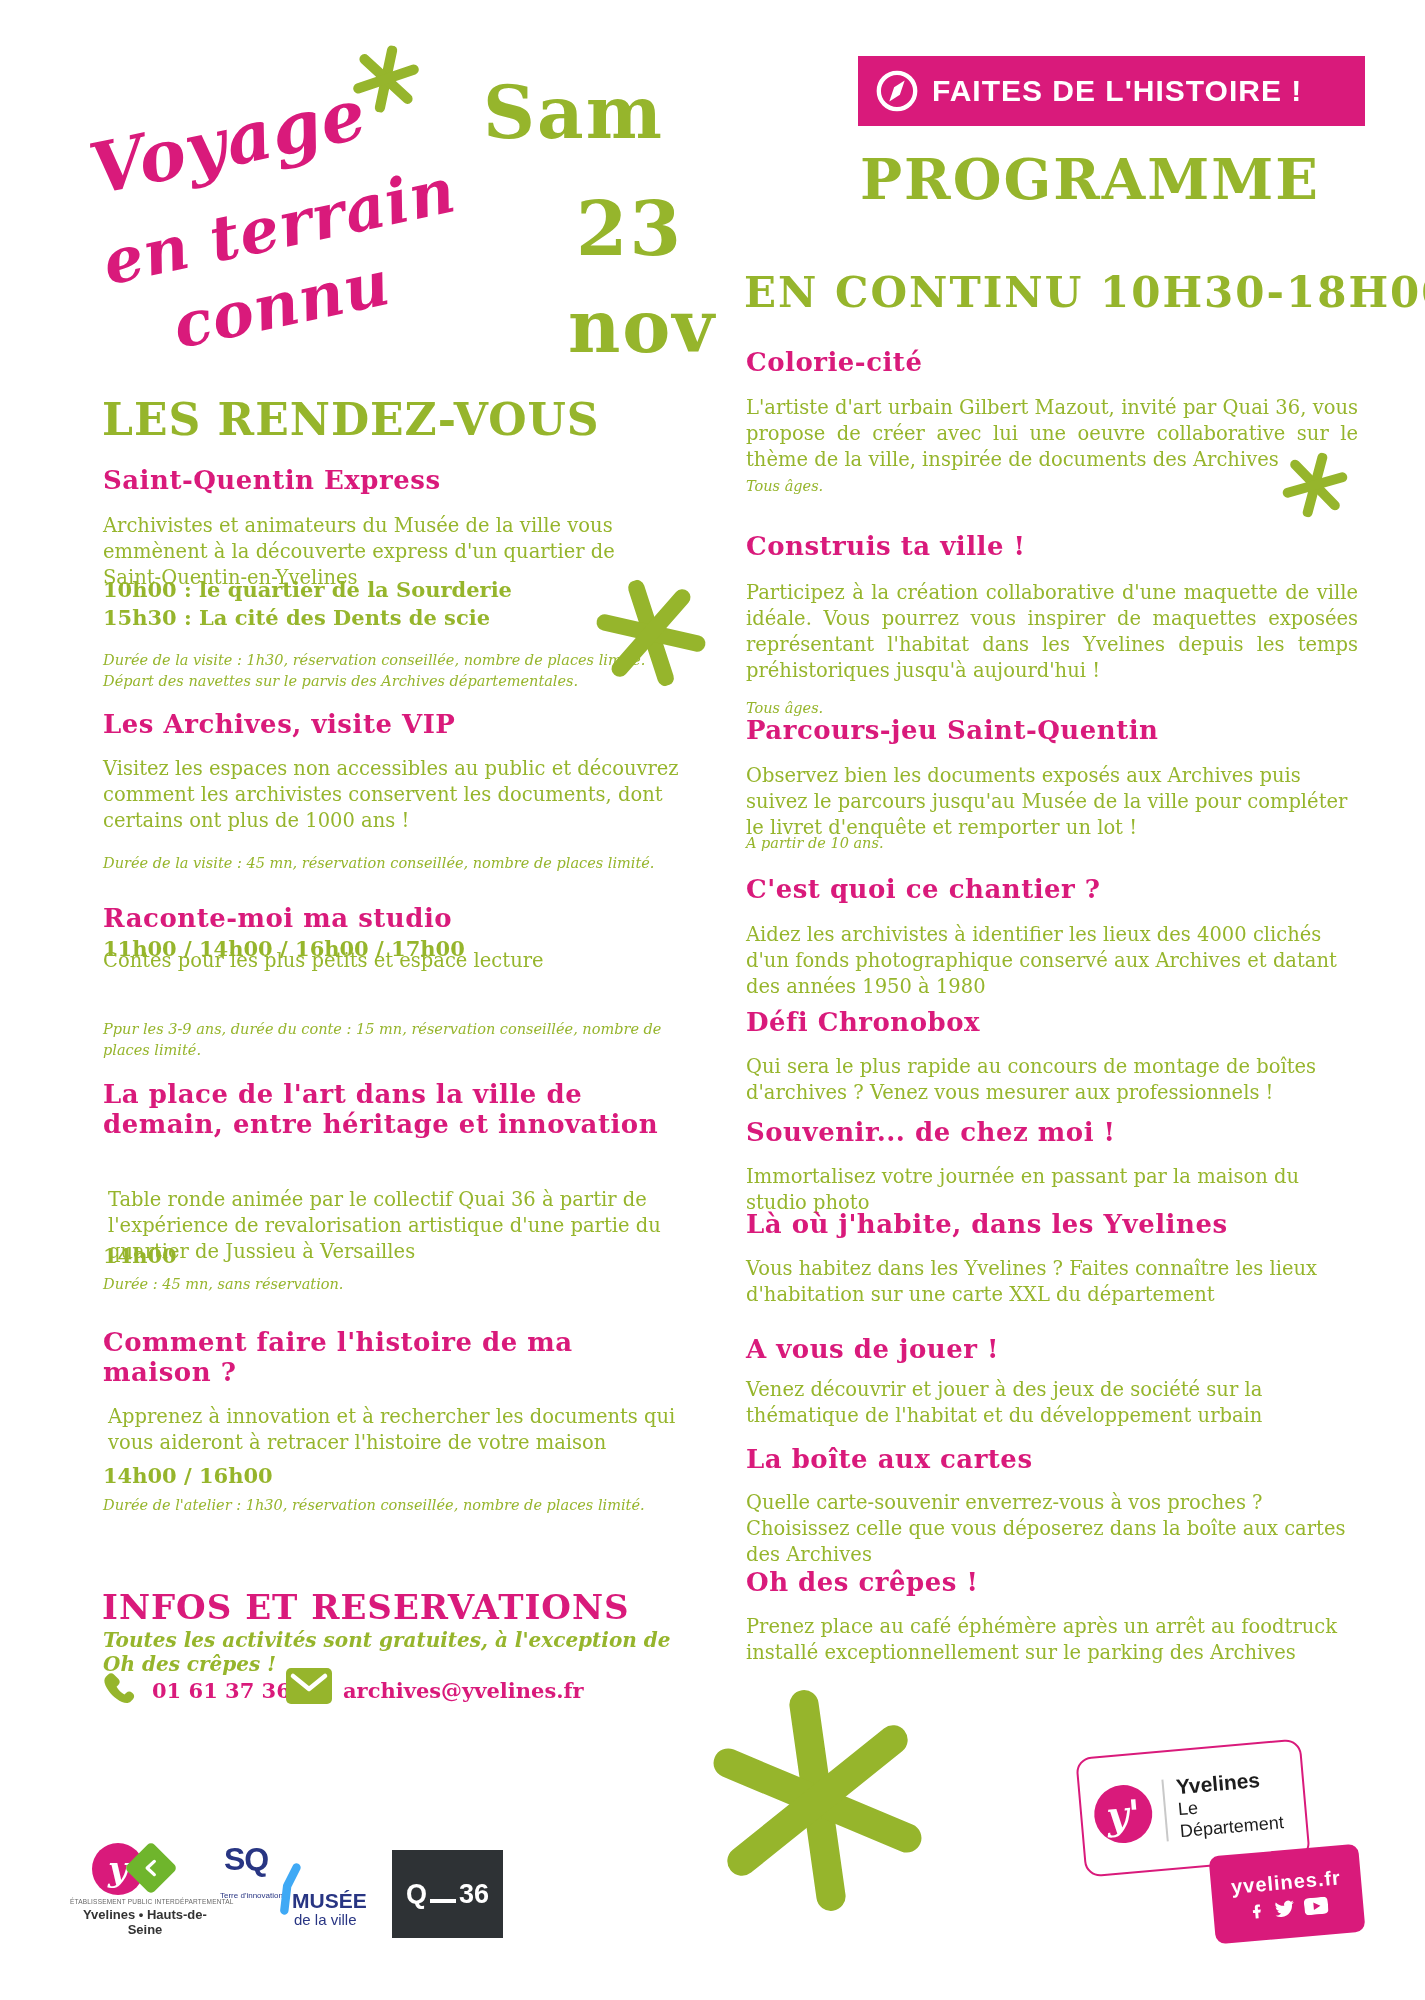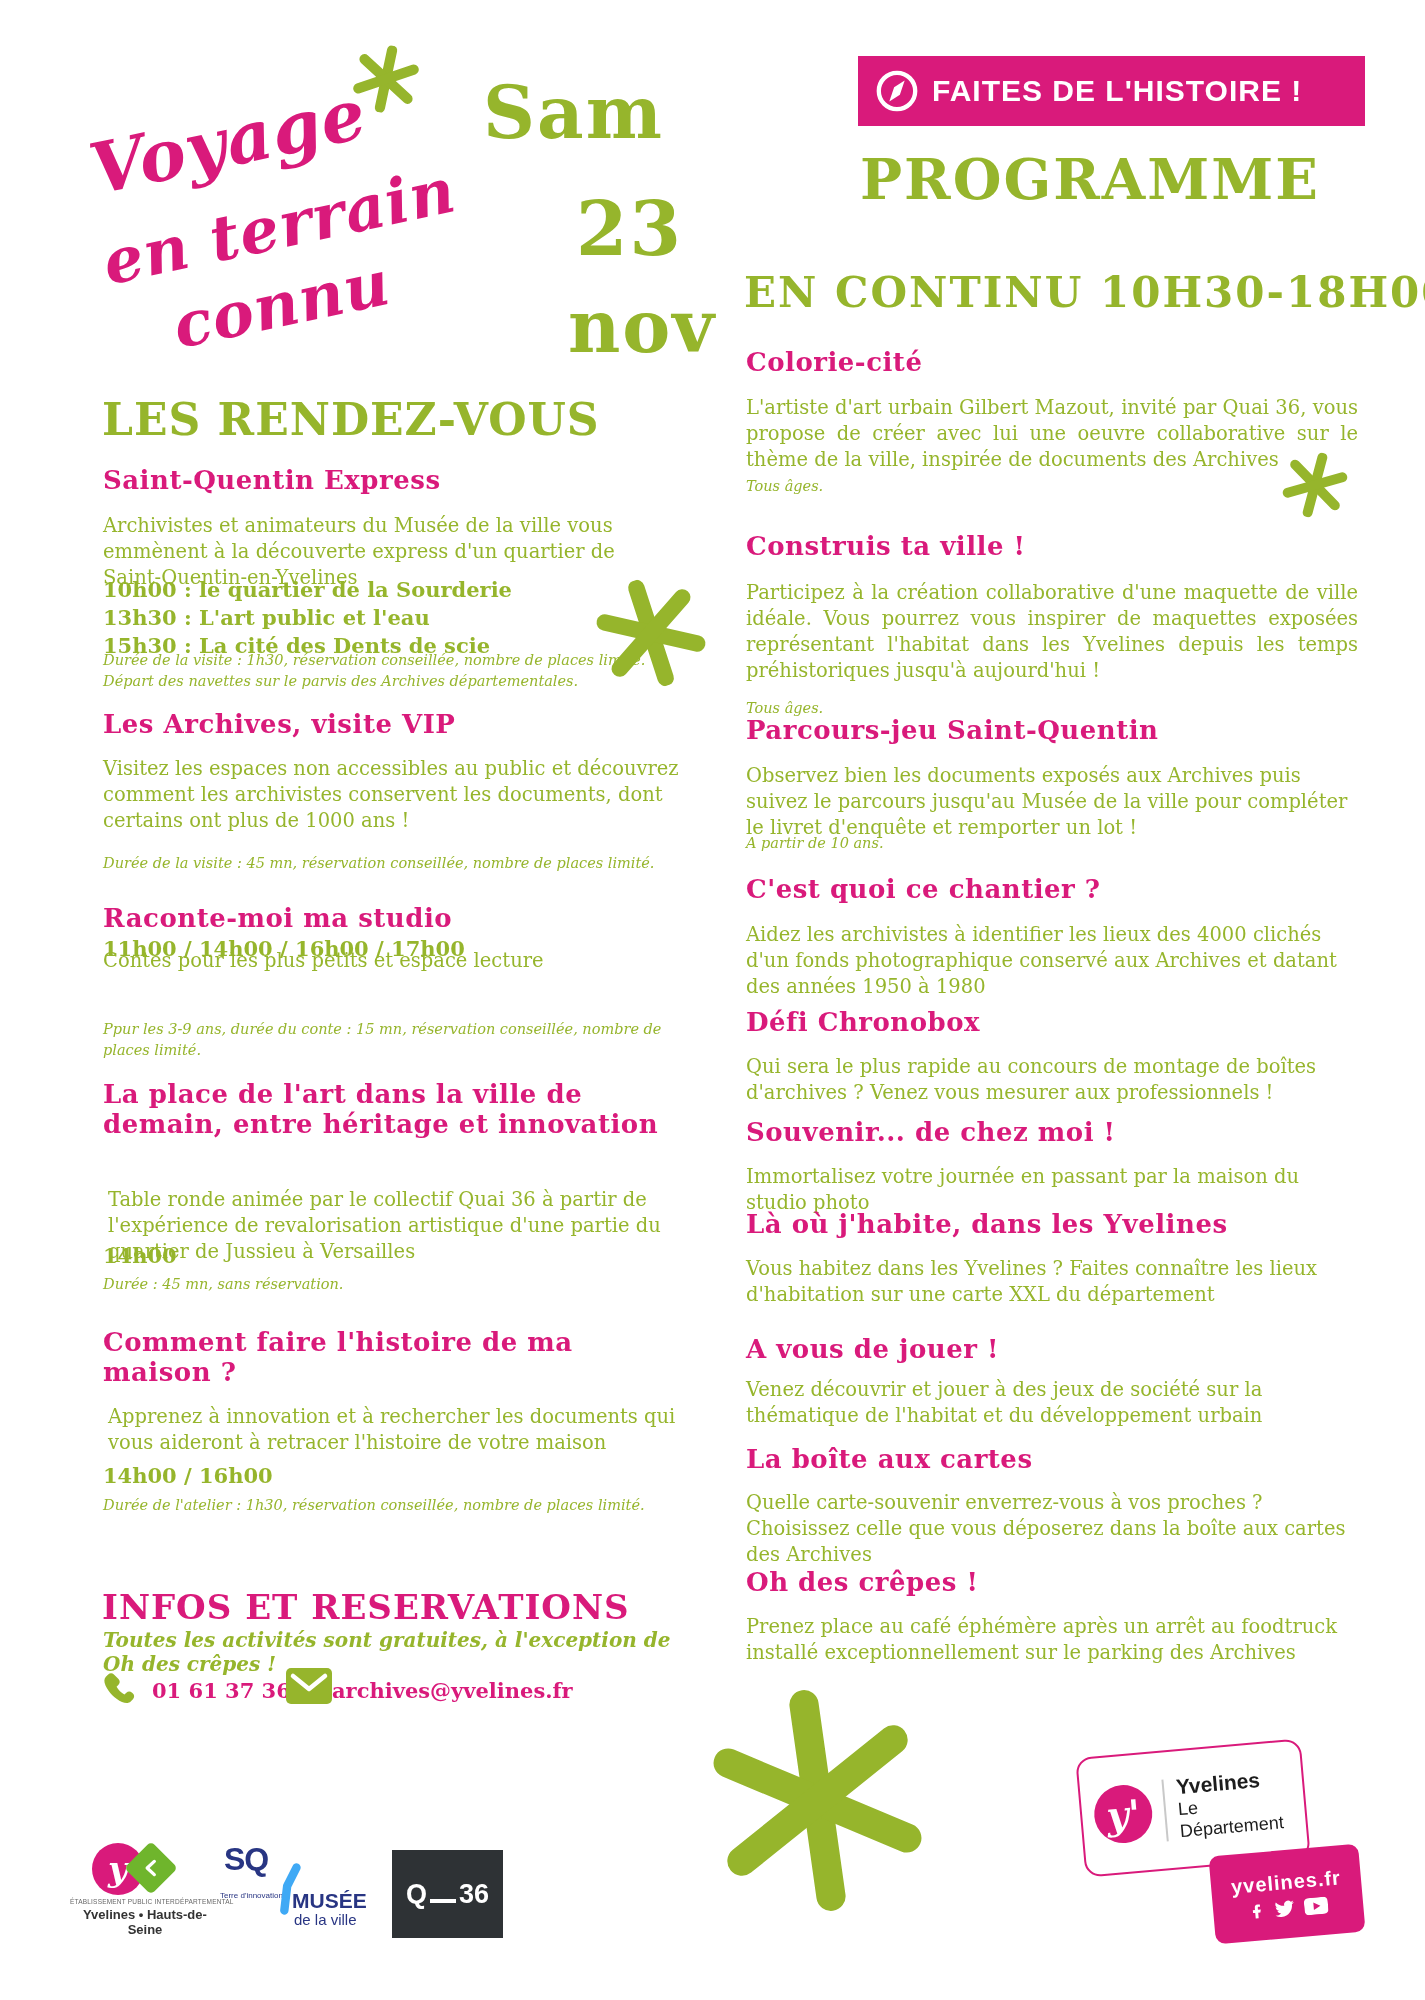--- a/index.html
+++ b/index.html
@@ -122,21 +122,20 @@
 
   <div class="green-heading" style="left:860px;top:146px;font-size:56px;letter-spacing:2px;">PROGRAMME</div>
   <div class="green-heading" style="left:744px;top:268px;font-size:42px;letter-spacing:2px;">EN CONTINU 10H30-18H00</div>
 
   <div class="green-heading" style="left:102px;top:394px;font-size:44px;letter-spacing:1px;">LES RENDEZ-VOUS</div>
 
   <div class="title-pink" style="left:103px;top:466px;width:595px;">Saint-Quentin Express</div>
   <div class="body-green" style="left:103px;top:513px;width:560px;">Archivistes et animateurs du Musée de la ville vous emmènent à la découverte express d'un quartier de Saint-Quentin-en-Yvelines</div>
   <div class="times" style="left:103px;top:576px;width:560px;">
     <div>10h00 : le quartier de la Sourderie</div>
-    <div>13h30 : L'art public et l'eau</div>
     <div>15h30 : La cité des Dents de scie</div>
   </div>
   <div class="fine" style="left:103px;top:650px;width:560px;">
     <div>Durée de la visite : 1h30, réservation conseillée, nombre de places limité.</div>
     <div>Départ des navettes sur le parvis des Archives départementales.</div>
   </div>
 
   <div class="asterisk" style="left:596px;top:578px;width:110px;height:110px;transform:rotate(-18deg);">
     <svg viewBox="0 0 100 100" fill="none">
         <g stroke="currentColor" stroke-width="15" stroke-linecap="round">
@@ -175,21 +174,21 @@
       </svg>
   </div>
   <div class="contact-label" style="left:152px;top:1678px;">01 61 37 36 30</div>
 
   <div class="icon-green" style="left:286px;top:1668px;width:46px;height:36px;">
     <svg viewBox="0 0 46 36">
         <rect width="46" height="36" rx="5" fill="currentColor"></rect>
         <path d="M7 8 L23 21 L39 8" stroke="#fff" stroke-width="4.5" fill="none" stroke-linecap="round" stroke-linejoin="round"></path>
       </svg>
   </div>
-  <div class="contact-label" style="left:332px;top:1678px;">archives@yvelines.fr</div>
+  <div class="contact-label" style="left:343px;top:1678px;">archives@yvelines.fr</div>
 
   <div class="title-pink" style="left:746px;top:348px;width:612px;">Colorie-cité</div>
   <div class="body-green just" style="left:746px;top:395px;width:612px;">L'artiste d'art urbain Gilbert Mazout, invité par Quai 36, vous propose de créer avec lui une oeuvre collaborative sur le thème de la ville, inspirée de documents des Archives</div>
   <div class="fine" style="left:746px;top:476px;width:612px;">Tous âges.</div>
 
   <div class="asterisk" style="left:1282px;top:452px;width:66px;height:66px;transform:rotate(15deg);">
     <svg viewBox="0 0 100 100" fill="none">
         <g stroke="currentColor" stroke-width="15" stroke-linecap="round">
           <line x1="50" y1="7" x2="50" y2="93"></line>
           <line x1="13" y1="28" x2="87" y2="72"></line>

